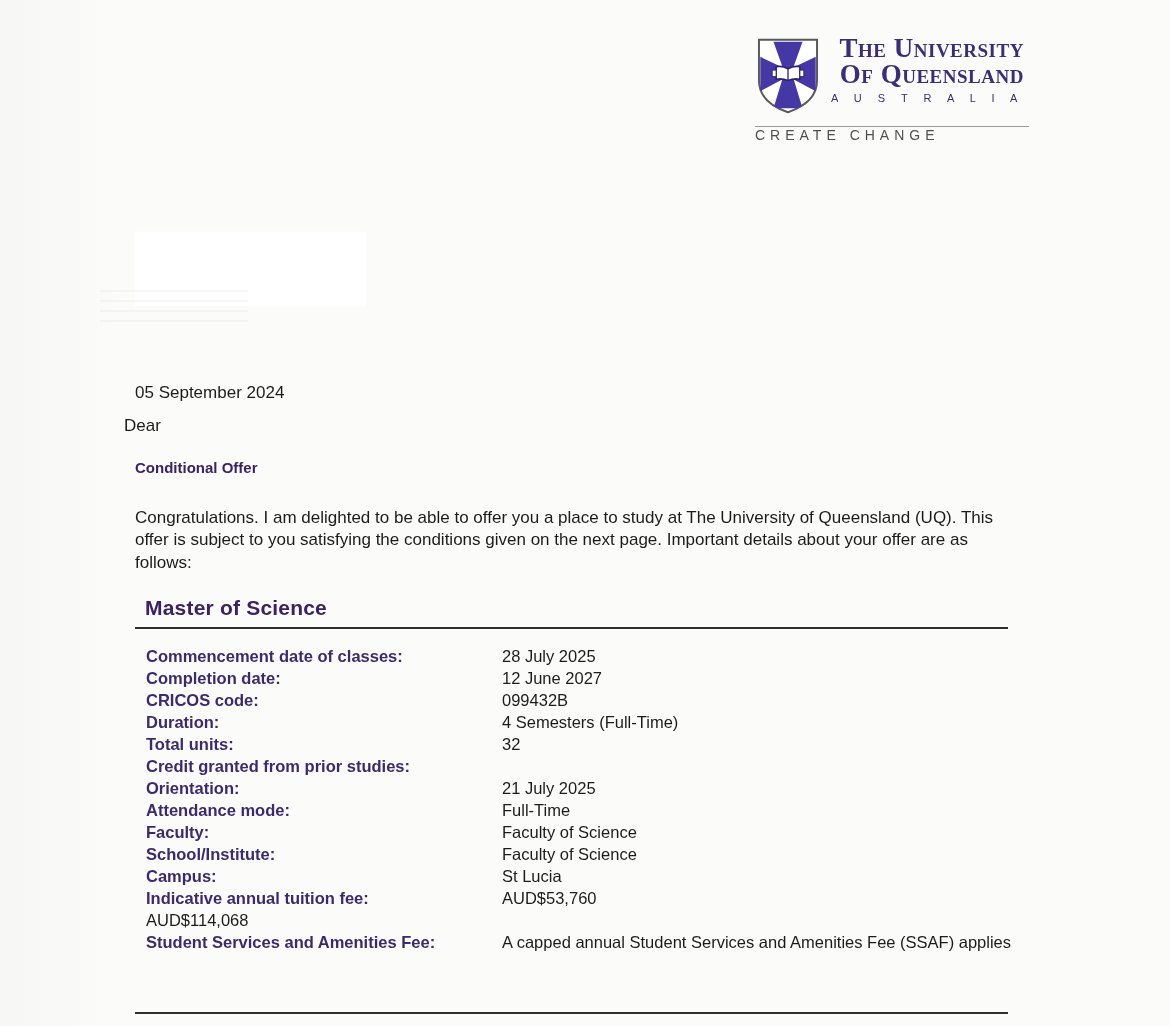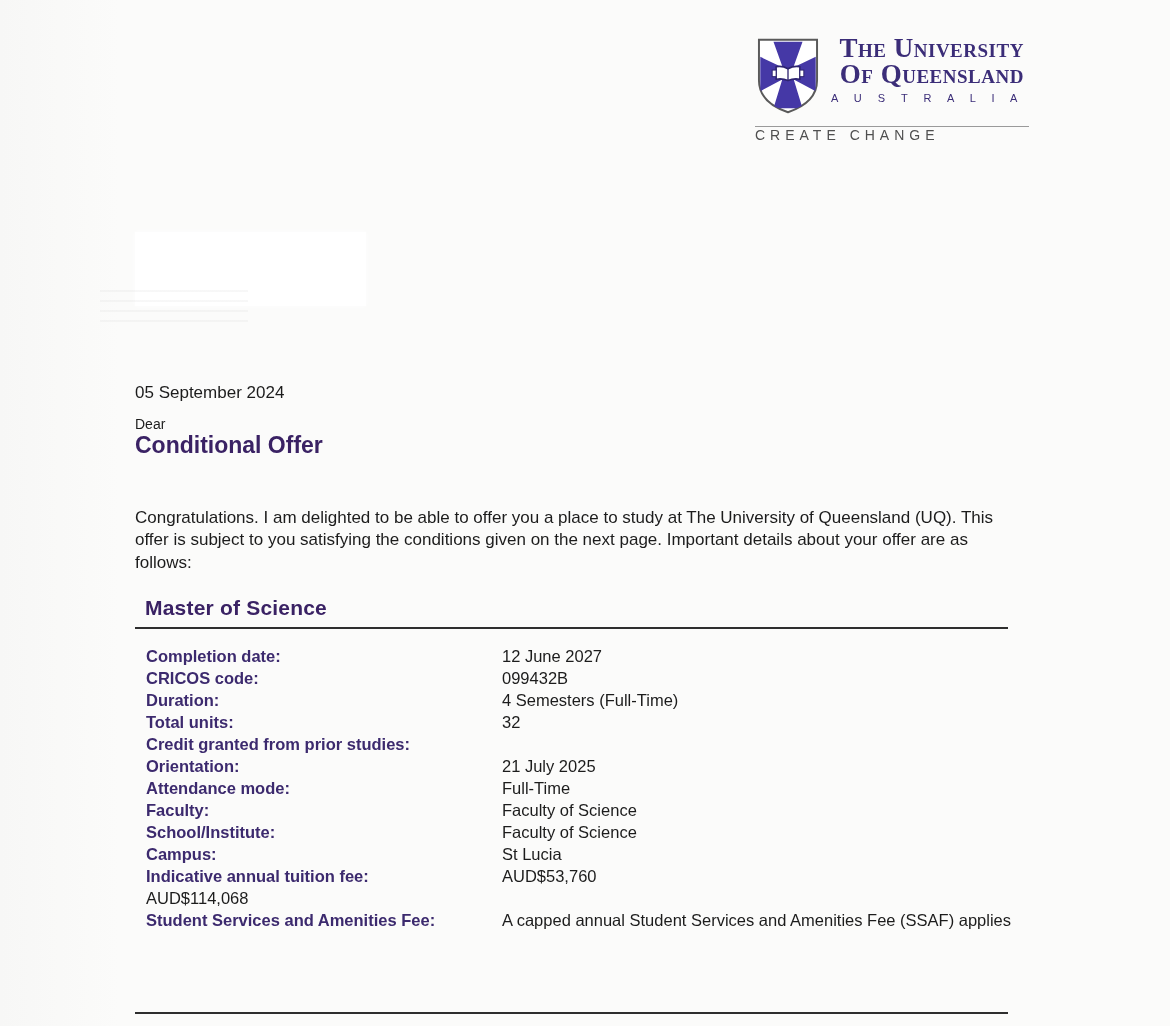--- a/index.html
+++ b/index.html
@@ -53,24 +53,24 @@
     background: #ffffff;
     box-shadow: 0 0 6px rgba(255,255,255,0.9);
   }
   .redact-smudge {
     position: absolute; left: 100px; top: 290px; width: 148px; height: 34px;
     background: repeating-linear-gradient(180deg, rgba(180,180,180,0.10) 0 2px, transparent 2px 10px);
   }
 
   
   .date   { position: absolute; left: 135px; top: 371px; font-size: 17px; color: #1c1c1c; margin-top: 12px; }
-  .salutation { position: absolute; left: 135px; top: 416px; font-size: 14px; color: #1c1c1c; }
+  .salutation { position: absolute; left: 124px; top: 416px; font-size: 17px; color: #1c1c1c; }
   .offer-heading {
-    position: absolute; left: 135px; top: 432px;
-    font-size: 23px; font-weight: 700; color: #3a2264;
+    position: absolute; left: 135px; top: 459px;
+    font-size: 15px; font-weight: 700; color: #3a2264;
   }
   .intro {
     position: absolute; left: 135px; top: 507px; width: 892px;
     font-size: 17px; line-height: 22.3px; color: #1c1c1c;
   }
 
   
   .program-title {
     position: absolute; left: 145px; top: 596px;
     font-size: 21px; font-weight: 700; color: #3a2264;
@@ -135,20 +135,24 @@
   <div class="date">05 September 2024</div>
   <div class="salutation">Dear</div>
   <div class="offer-heading">Conditional Offer</div>
   <div class="intro">Congratulations. I am delighted to be able to offer you a place to study at The University of Queensland (UQ). This offer is subject to you satisfying the conditions given on the next page. Important details about your offer are as follows:</div>
 
   <div class="program-title">Master of Science</div>
   <div class="rule-top"></div>
 
   <div class="details">
     <div class="row">
+      <span class="lbl">Commencement date of classes:</span>
+      <span class="val">28 July 2025</span>
+    </div>
+    <div class="row">
       <span class="lbl">Completion date:</span>
       <span class="val">12 June 2027</span>
     </div>
     <div class="row">
       <span class="lbl">CRICOS code:</span>
       <span class="val">099432B</span>
     </div>
     <div class="row">
       <span class="lbl">Duration:</span>
       <span class="val">4 Semesters (Full-Time)</span>

